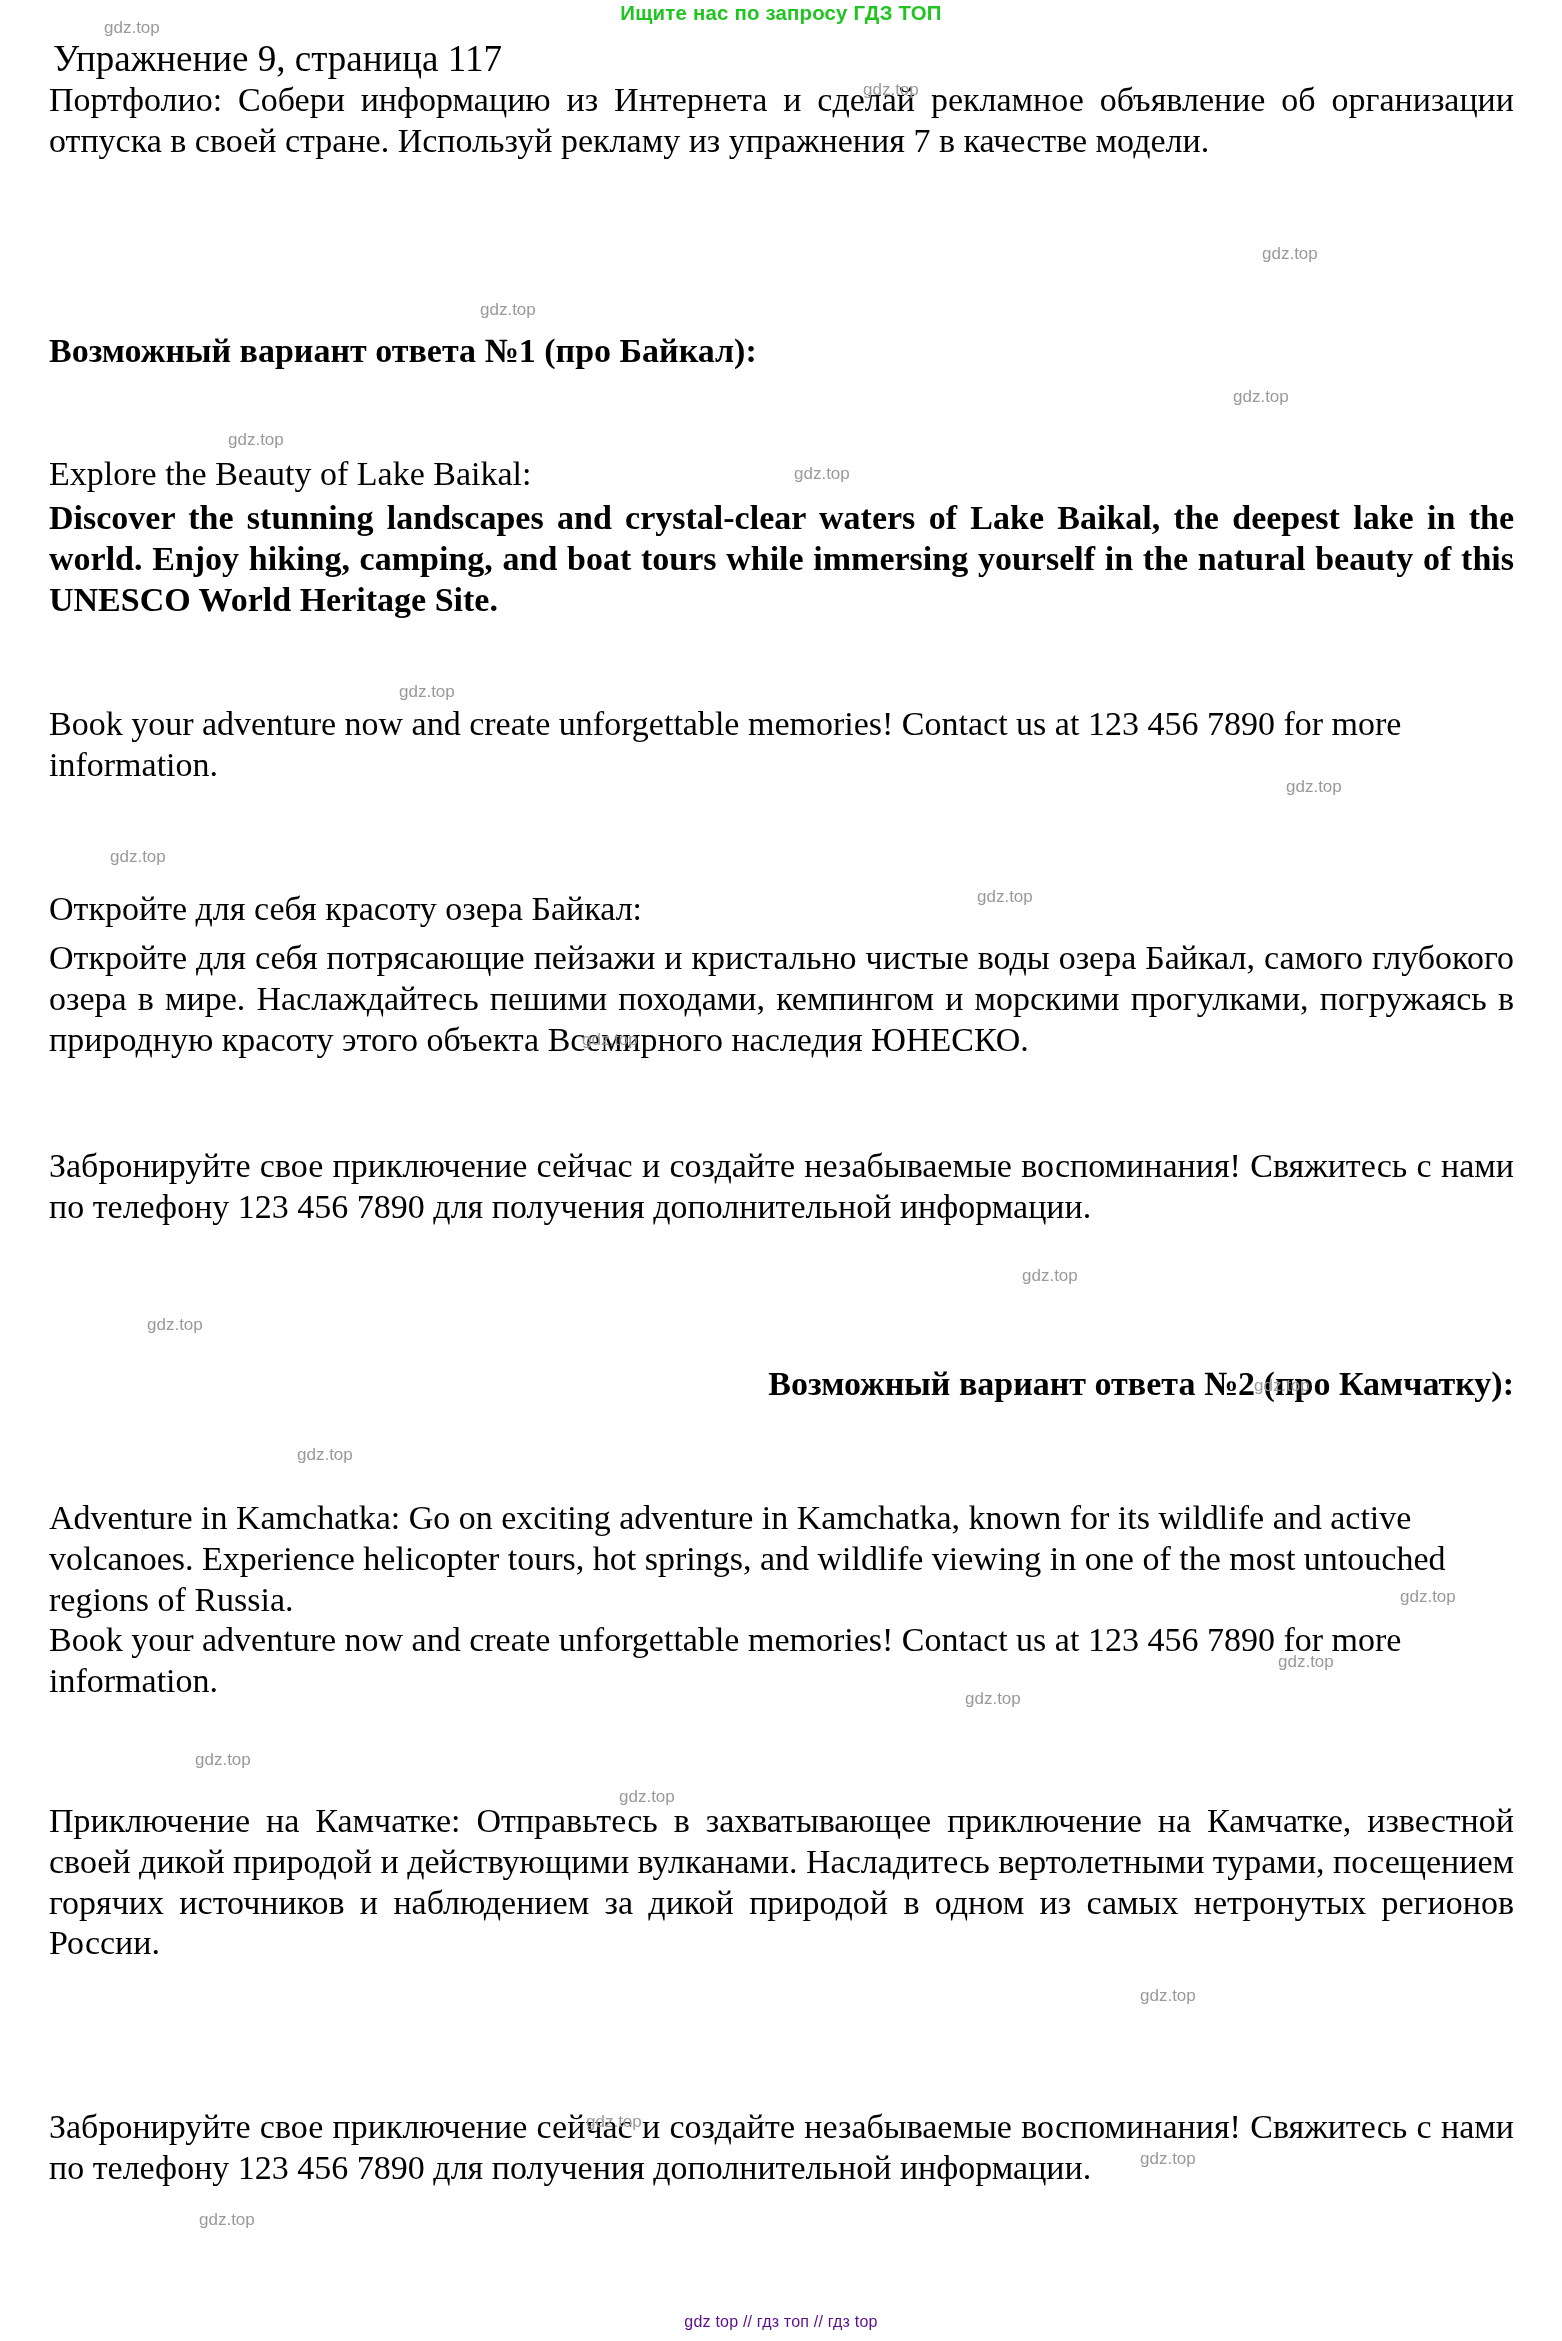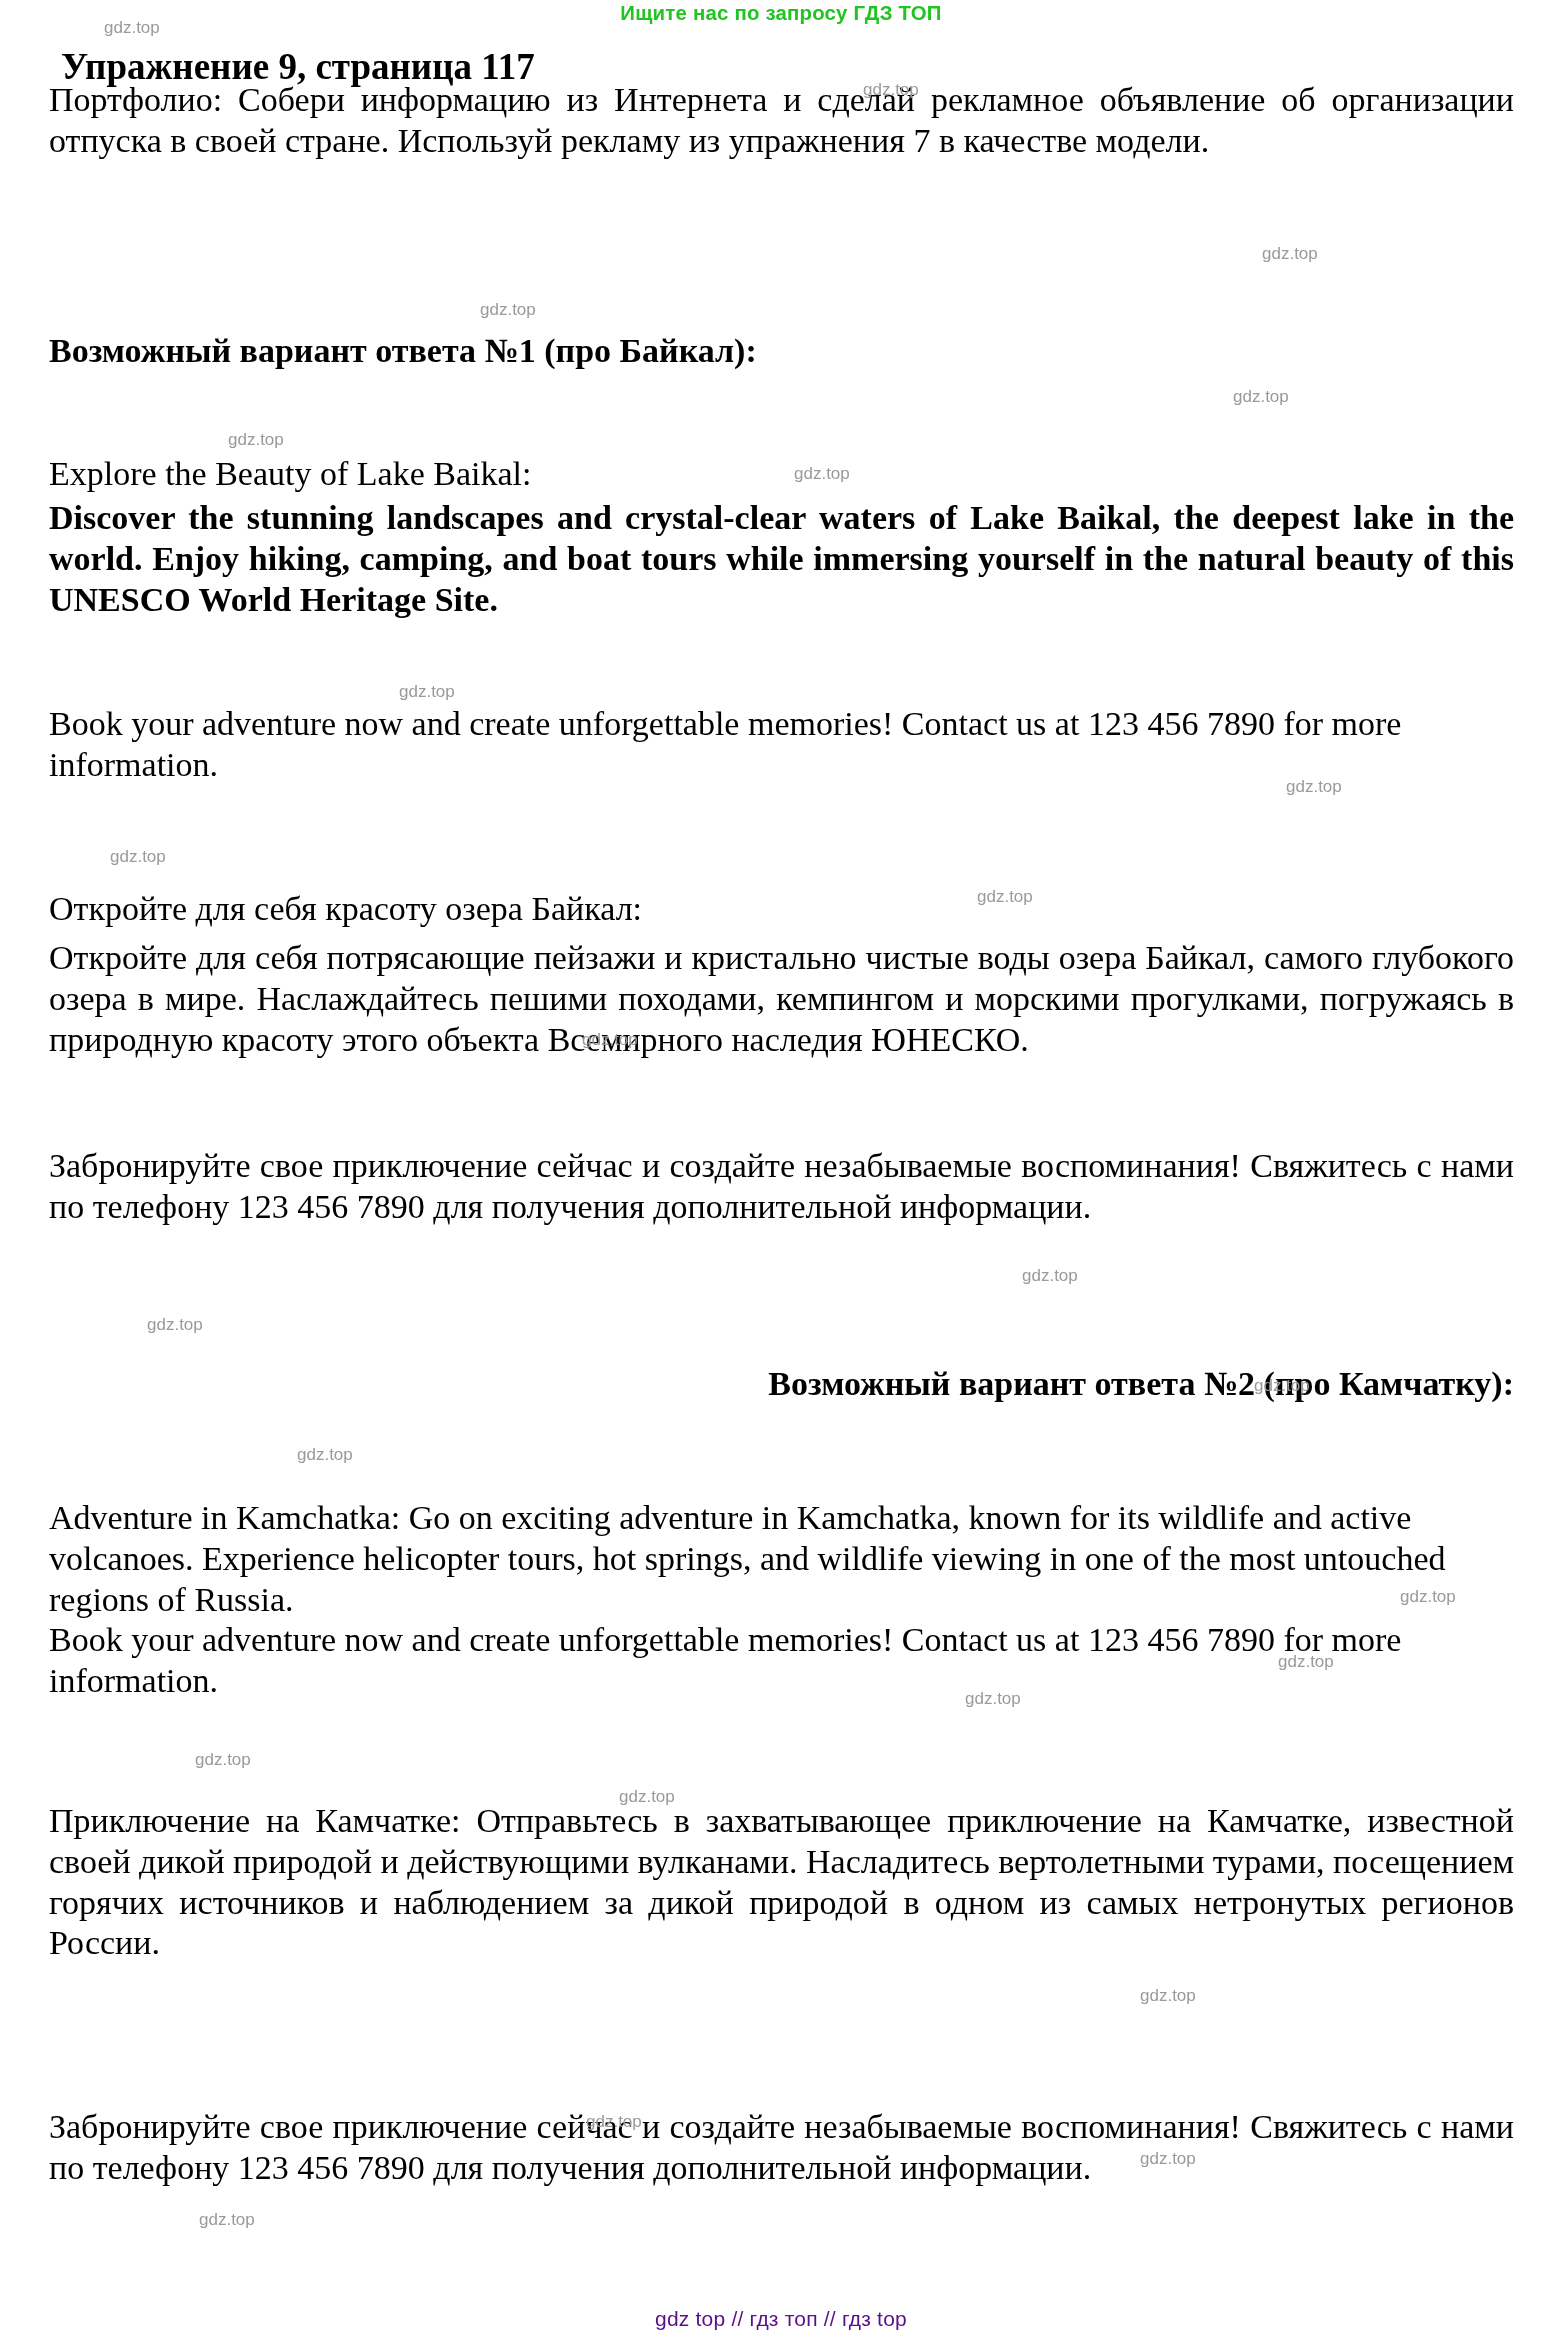--- a/index.html
+++ b/index.html
@@ -44,22 +44,22 @@
   
   .content {
     position: absolute;
     top: 0;
     left: 49px;
     width: 1465px;
   }
 
   h1.ex-title {
     font-size: 37px;
-    font-weight: bold;
-    margin: 12px;
+    font-weight: normal;
+    margin: 4px;
     padding: 0;
     line-height: 1.0;
     position: absolute;
     top: 36px;
     left: 0;
     white-space: nowrap;
   }
 
   p.para {
     font-size: 34px;
@@ -100,21 +100,21 @@
   
   .footer {
     position: absolute;
     left: 0;
     bottom: 11.4px;
     width: 1562px;
     text-align: center;
   }
   .footer-text {
     font-family: "Liberation Sans", "DejaVu Sans", sans-serif;
-    font-size: 21px;
+    font-size: 16px;
     color: #5c0f8b;
     letter-spacing: 0.2px;
   }
 </style>
 </head>
 <body>
 
 <div class="page">
 
   <div class="promo-bar">

